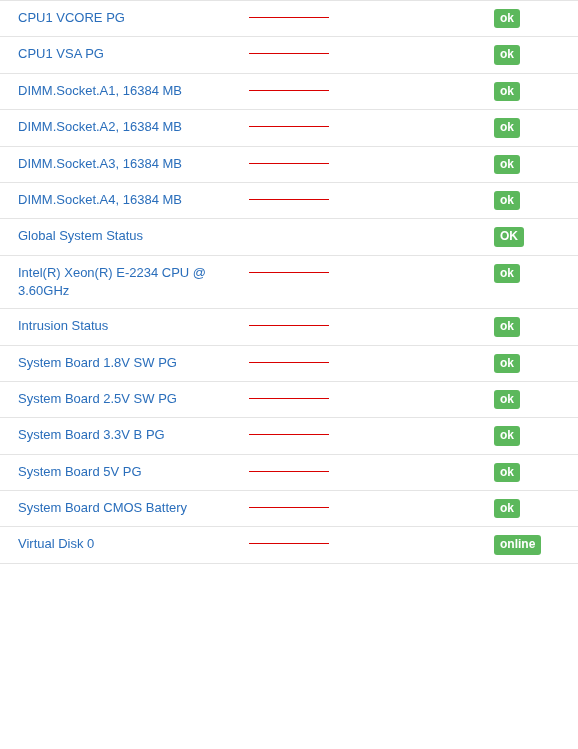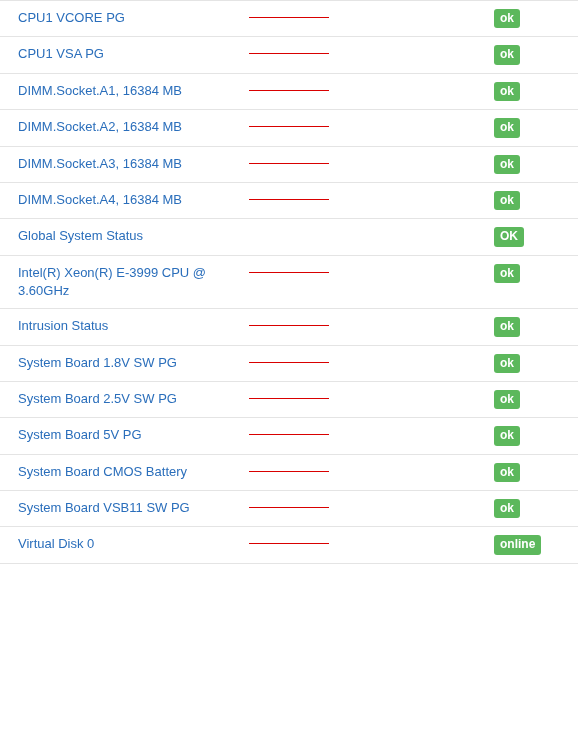--- a/index.html
+++ b/index.html
@@ -103,21 +103,21 @@
         <td class="col-status"><span class="badge">ok</span></td>
       </tr>
       <tr>
         <td class="col-name"><a class="sensor-link" href="javascript:void(0)">Global System Status</a></td>
         <td class="col-graph">
           <span class="graph-line empty"></span>
         </td>
         <td class="col-status"><span class="badge">OK</span></td>
       </tr>
       <tr>
-        <td class="col-name"><a class="sensor-link" href="javascript:void(0)">Intel(R) Xeon(R) E-3999 CPU @ 3.60GHz</a></td>
+        <td class="col-name"><a class="sensor-link" href="javascript:void(0)">Intel(R) Xeon(R) E-2234 CPU @ 3.60GHz</a></td>
         <td class="col-graph">
           <span class="graph-line"></span>
         </td>
         <td class="col-status"><span class="badge">ok</span></td>
       </tr>
       <tr>
         <td class="col-name"><a class="sensor-link" href="javascript:void(0)">Intrusion Status</a></td>
         <td class="col-graph">
           <span class="graph-line"></span>
         </td>
@@ -131,35 +131,35 @@
         <td class="col-status"><span class="badge">ok</span></td>
       </tr>
       <tr>
         <td class="col-name"><a class="sensor-link" href="javascript:void(0)">System Board 2.5V SW PG</a></td>
         <td class="col-graph">
           <span class="graph-line"></span>
         </td>
         <td class="col-status"><span class="badge">ok</span></td>
       </tr>
       <tr>
+        <td class="col-name"><a class="sensor-link" href="javascript:void(0)">System Board 3.3V B PG</a></td>
+        <td class="col-graph">
+          <span class="graph-line"></span>
+        </td>
+        <td class="col-status"><span class="badge">ok</span></td>
+      </tr>
+      <tr>
         <td class="col-name"><a class="sensor-link" href="javascript:void(0)">System Board 5V PG</a></td>
         <td class="col-graph">
           <span class="graph-line"></span>
         </td>
         <td class="col-status"><span class="badge">ok</span></td>
       </tr>
       <tr>
         <td class="col-name"><a class="sensor-link" href="javascript:void(0)">System Board CMOS Battery</a></td>
-        <td class="col-graph">
-          <span class="graph-line"></span>
-        </td>
-        <td class="col-status"><span class="badge">ok</span></td>
-      </tr>
-      <tr>
-        <td class="col-name"><a class="sensor-link" href="javascript:void(0)">System Board VSB11 SW PG</a></td>
         <td class="col-graph">
           <span class="graph-line"></span>
         </td>
         <td class="col-status"><span class="badge">ok</span></td>
       </tr>
       <tr>
         <td class="col-name"><a class="sensor-link" href="javascript:void(0)">Virtual Disk 0</a></td>
         <td class="col-graph">
           <span class="graph-line"></span>
         </td>

